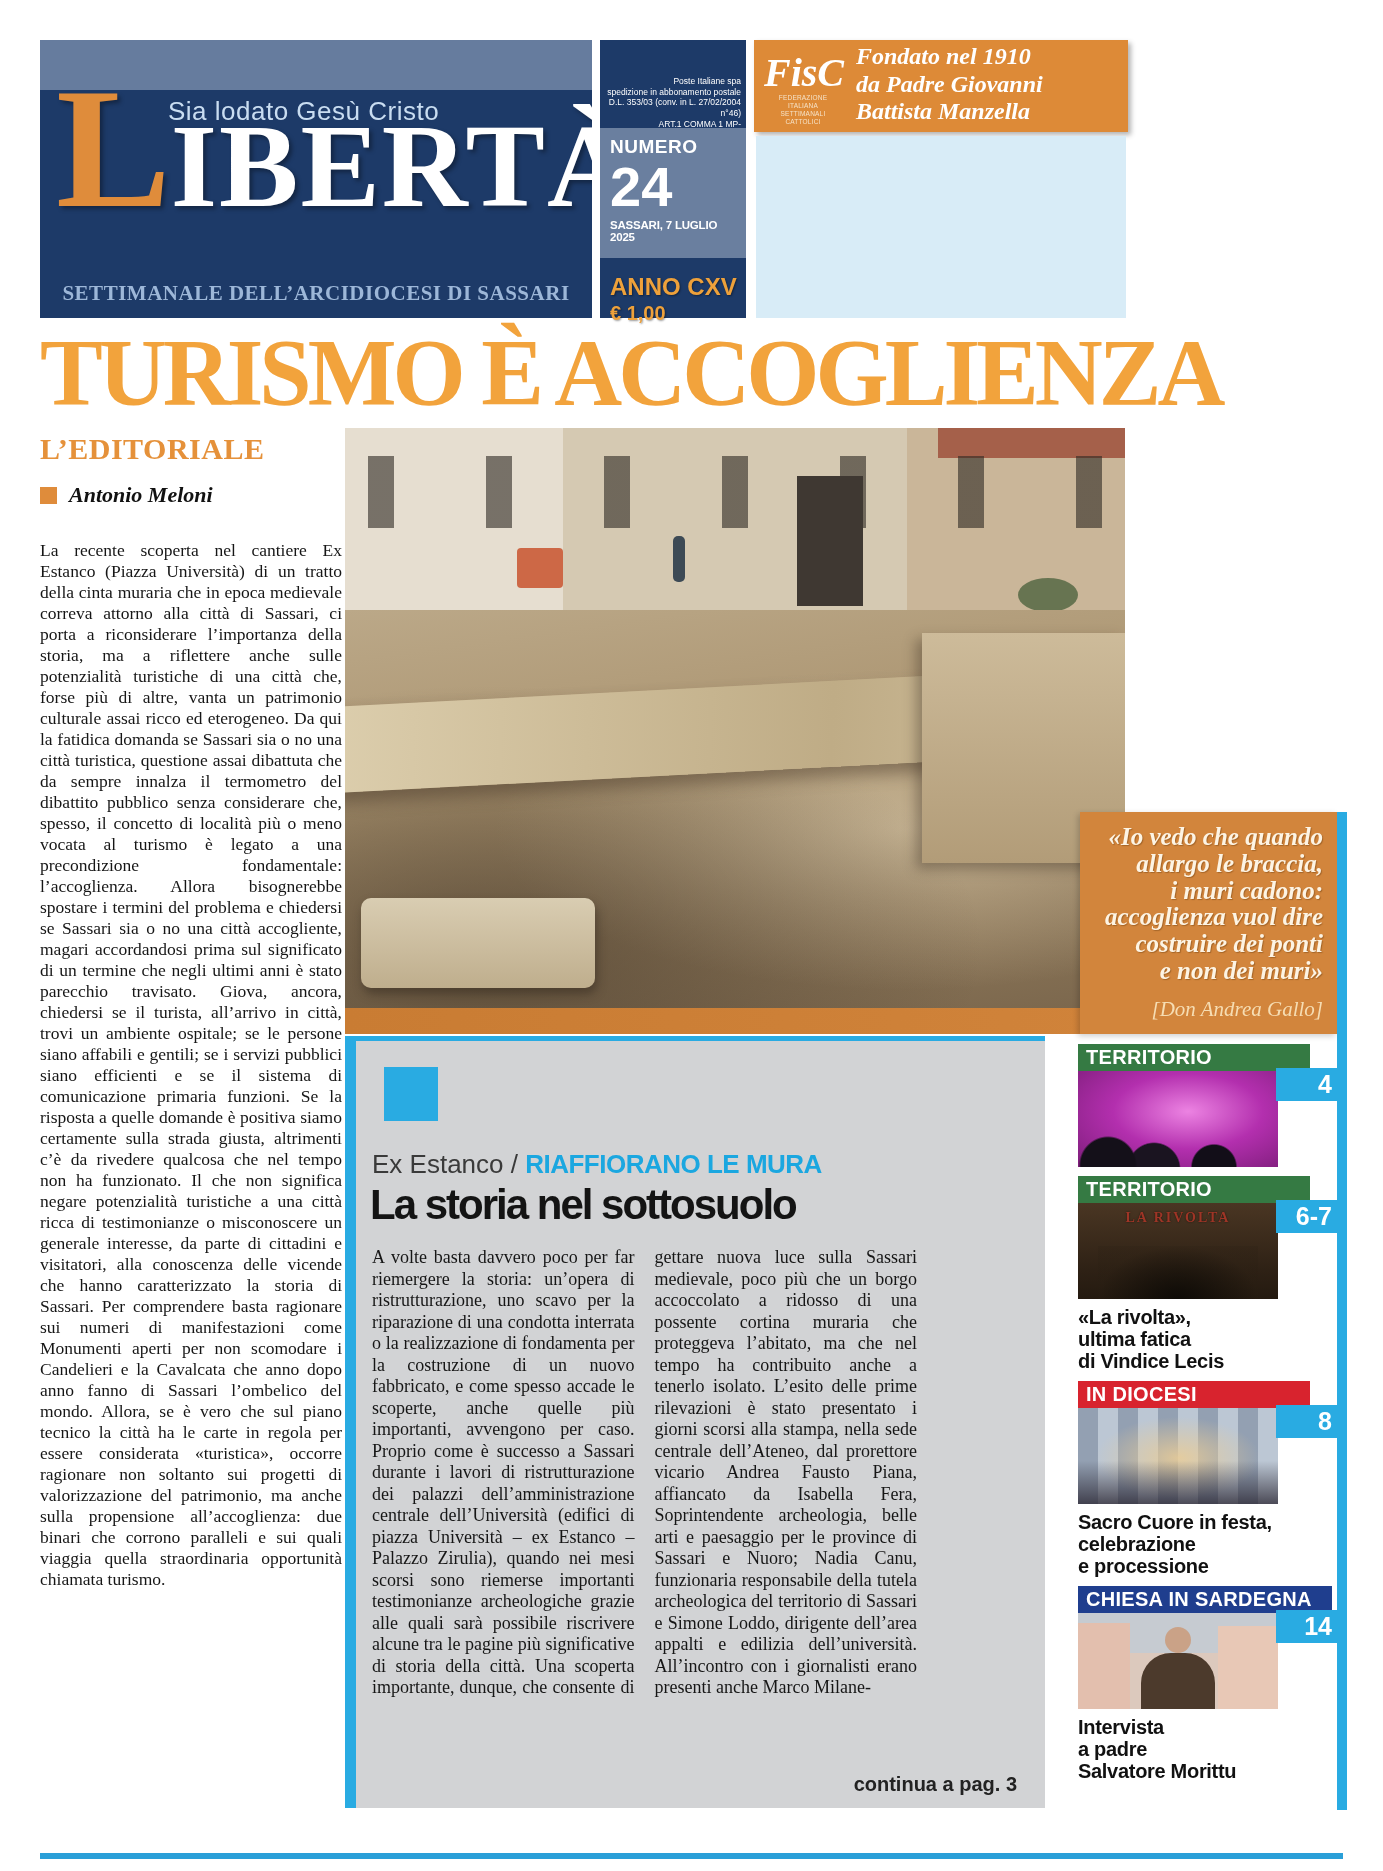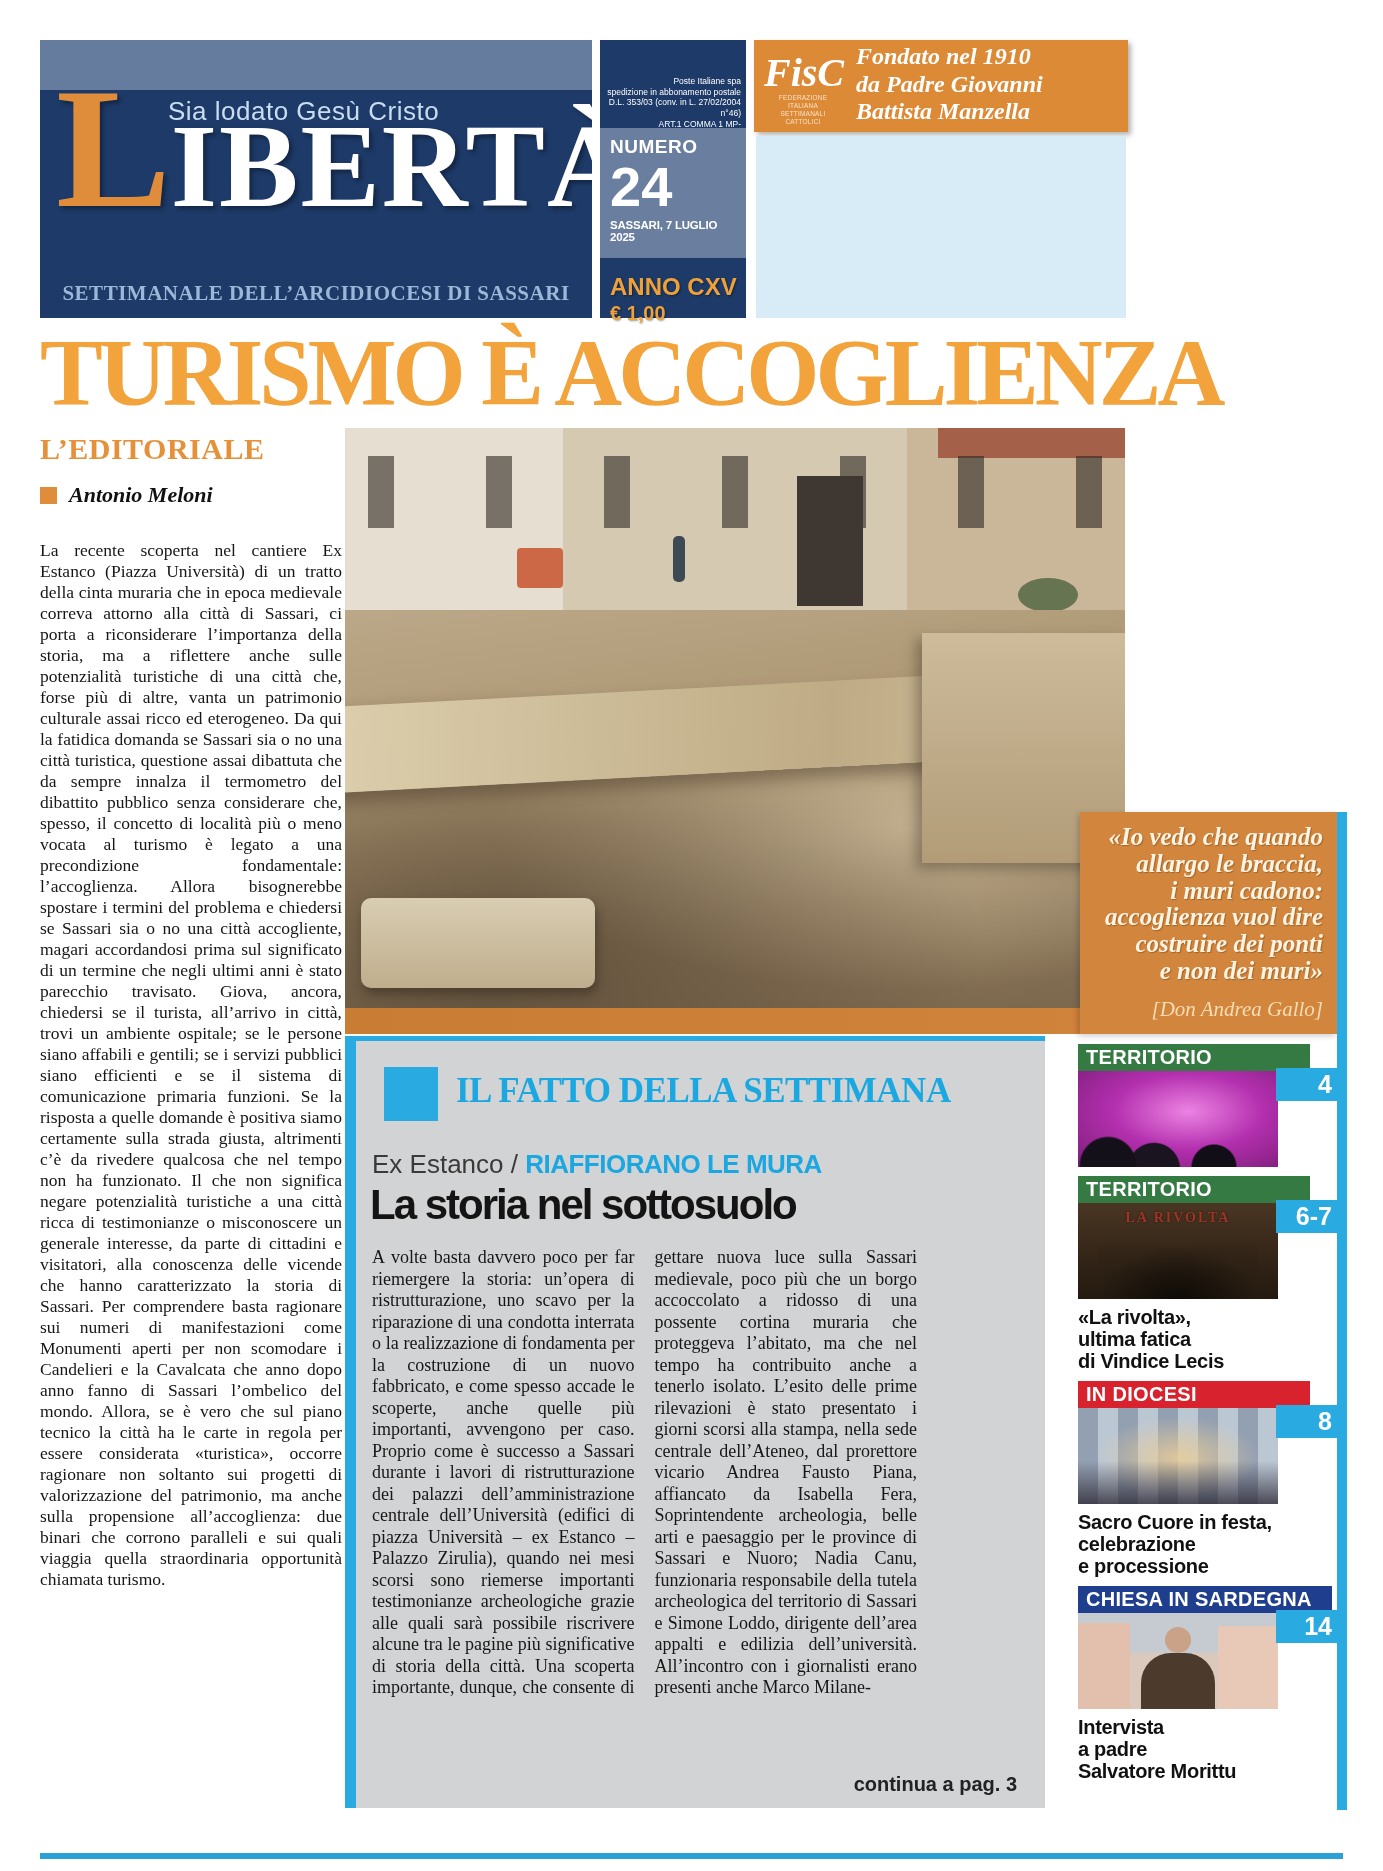--- a/index.html
+++ b/index.html
@@ -291,21 +291,20 @@
 i muri cadono:
 accoglienza vuol dire
 costruire dei ponti
 e non dei muri»</div>
   <div class="quote-attr">[Don Andrea Gallo]</div>
 </div>
 <div class="cyan-strip"></div>
 
 <div class="feature-box">
   <div class="feature-square"></div>
-  <div class="feature-label">IL FATTO DELLA SETTIMANA</div>
   <div class="feature-kicker">
     <span class="kicker-plain">Ex Estanco / </span><span class="kicker-highlight">RIAFFIORANO LE MURA</span>
   </div>
   <div class="feature-headline">La storia nel sottosuolo</div>
   <div class="feature-body">A volte basta davvero poco per far riemergere la storia: un’opera di ristrutturazione, uno scavo per la riparazione di una condotta interrata o la realizzazione di fondamenta per la costruzione di un nuovo fabbricato, e come spesso accade le scoperte, anche quelle più importanti, avvengono per caso. Proprio come è successo a Sassari durante i lavori di ristrutturazione dei palazzi dell’amministrazione centrale dell’Università (edifici di piazza Università – ex Estanco – Palazzo Zirulia), quando nei mesi scorsi sono riemerse importanti testimonianze archeologiche grazie alle quali sarà possibile riscrivere alcune tra le pagine più significative di storia della città. Una scoperta importante, dunque, che consente di gettare nuova luce sulla Sassari medievale, poco più che un borgo accoccolato a ridosso di una possente cortina muraria che proteggeva l’abitato, ma che nel tempo ha contribuito anche a tenerlo isolato. L’esito delle prime rilevazioni è stato presentato i giorni scorsi alla stampa, nella sede centrale dell’Ateneo, dal prorettore vicario Andrea Fausto Piana, affiancato da Isabella Fera, Soprintendente archeologia, belle arti e paesaggio per le province di Sassari e Nuoro; Nadia Canu, funzionaria responsabile della tutela archeologica del territorio di Sassari e Simone Loddo, dirigente dell’area appalti e edilizia dell’università. All’incontro con i giornalisti erano presenti anche Marco Milane-</div>
   <div class="feature-continuation">continua a pag. 3</div>
 </div>
 
 <div class="sidebar">
 

